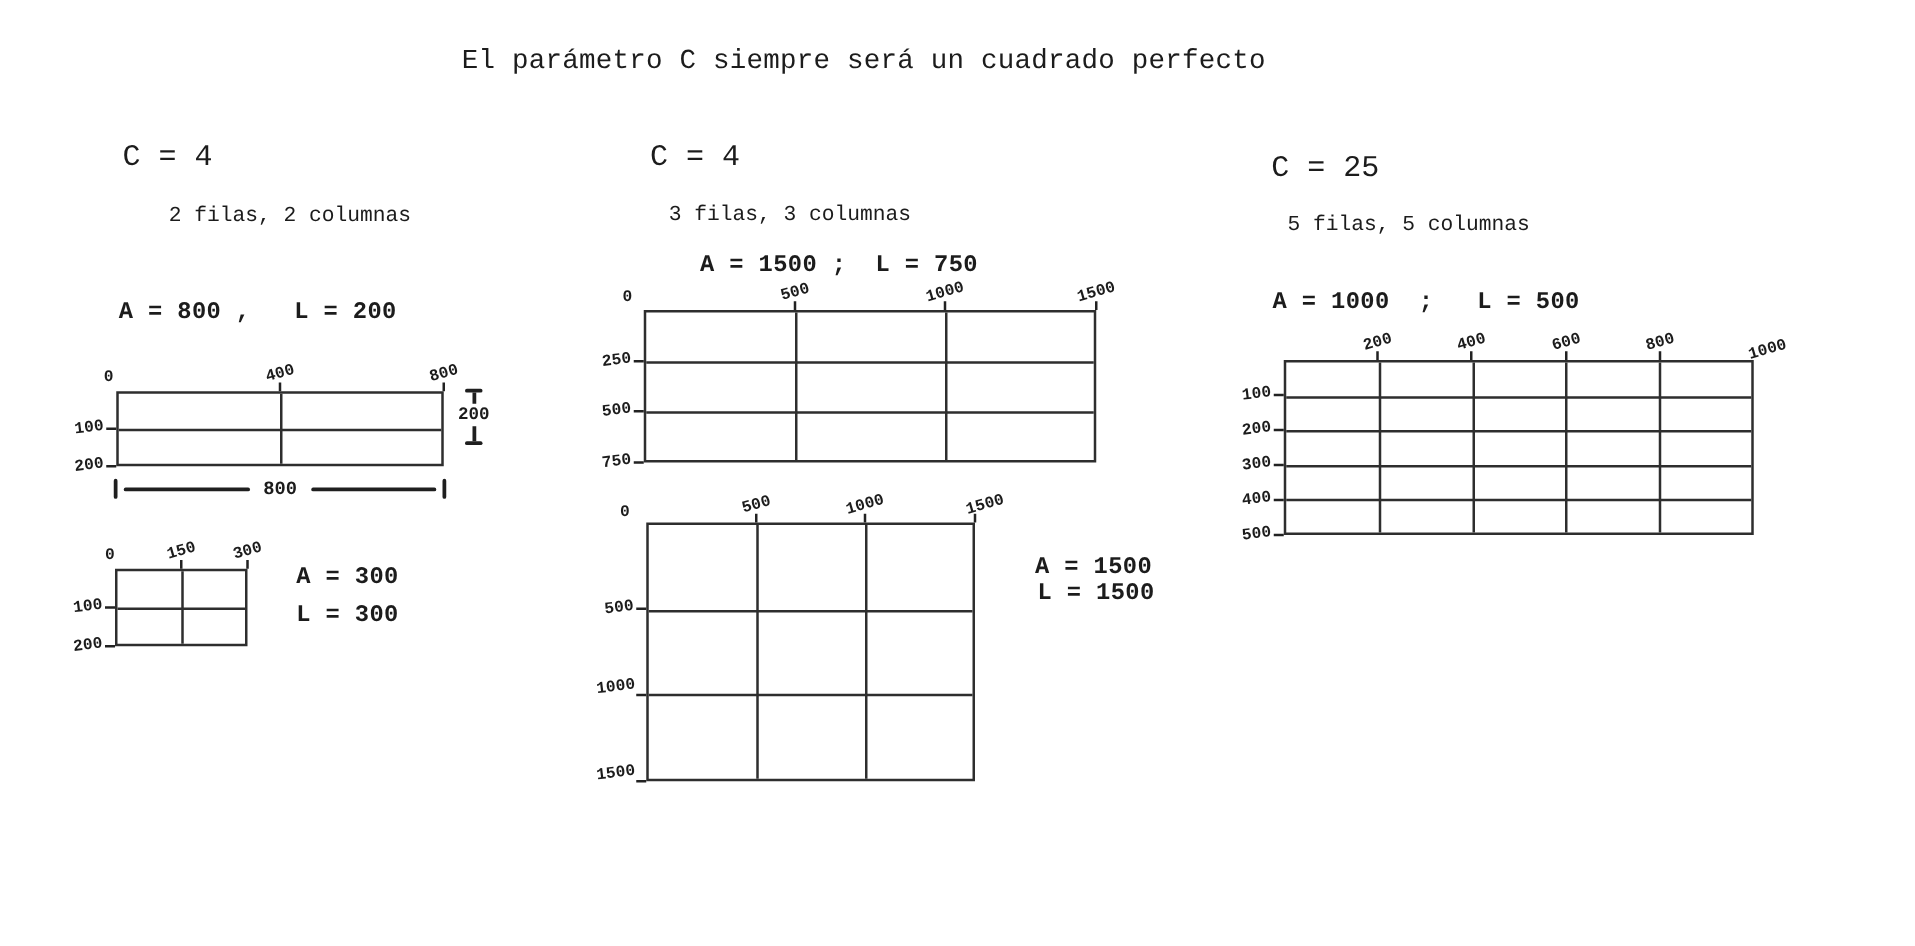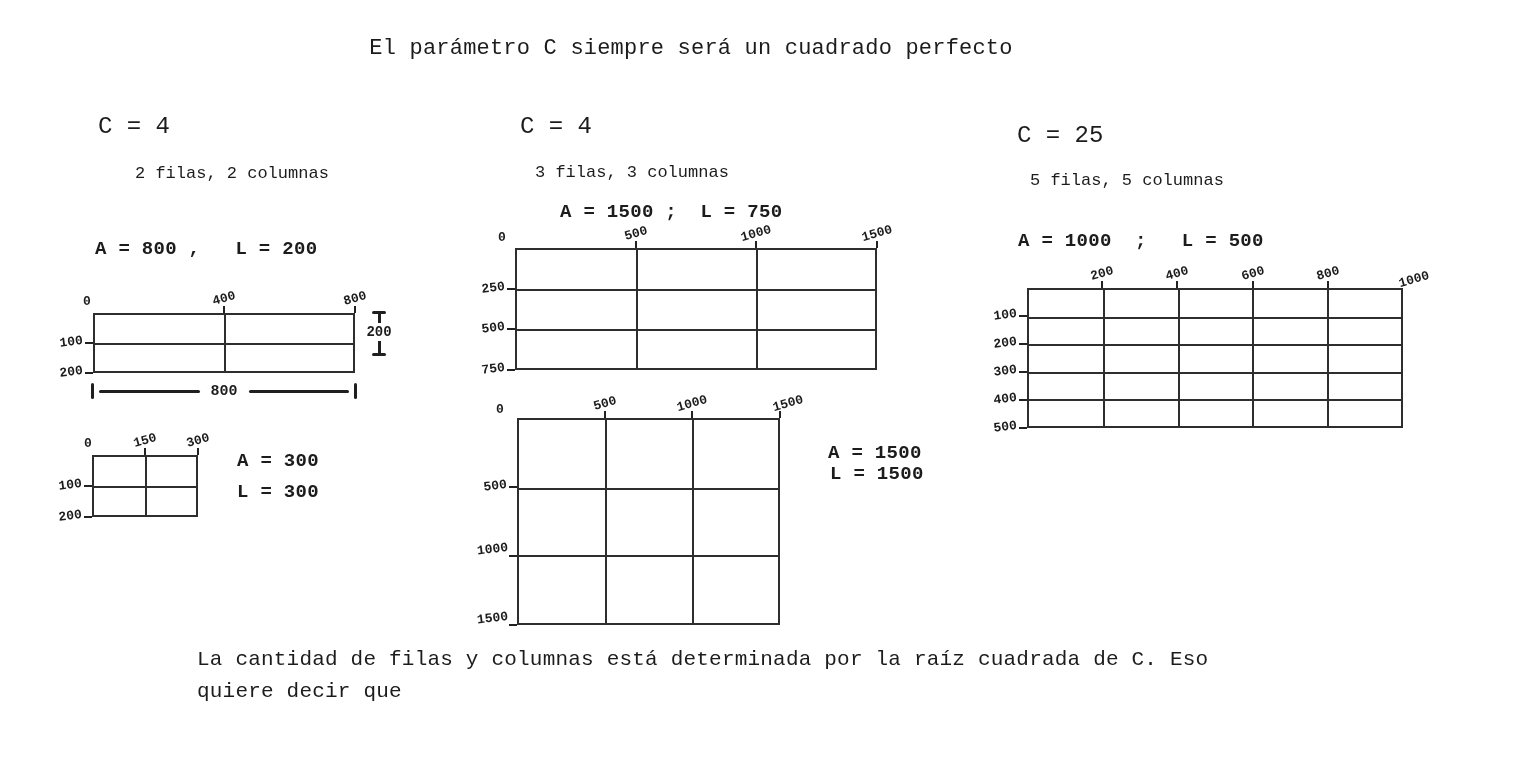--- a/index.html
+++ b/index.html
@@ -174,16 +174,15 @@
     <span class="tx rot" style="left:80%">800</span>
     <span class="tx rot" style="left:103%;top:-16px">1000</span>
     <span class="ty" style="top:20%">100</span>
     <span class="ty" style="top:40%">200</span>
     <span class="ty" style="top:60%">300</span>
     <span class="ty" style="top:80%">400</span>
     <span class="ty" style="top:100%">500</span>
   </div>
 
   <div class="footer">
-    <div>La cantidad de filas y columnas está determinada por la raíz cuadrada de C. Eso quiere decir que</div>
   </div>
 
 </div>
 
 </body></html>

